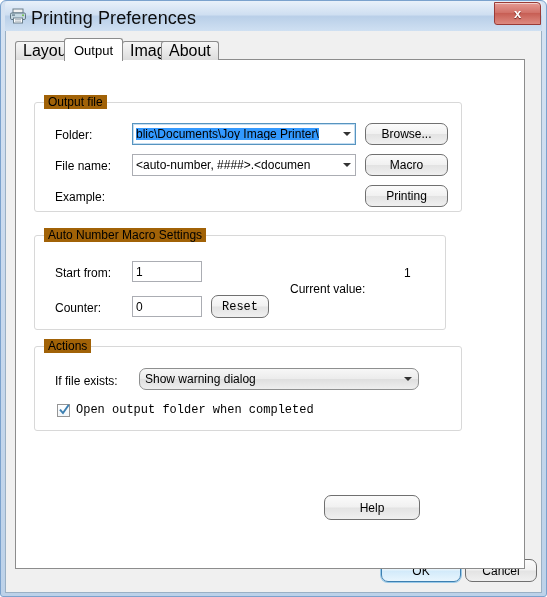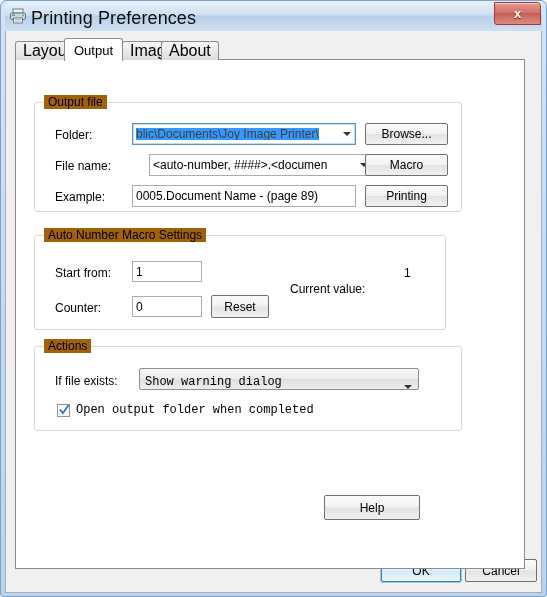--- a/index.html
+++ b/index.html
@@ -197,21 +197,21 @@
   .combo .combo-text {
     flex: 1 1 auto;
     font-size: 12px;
     padding: 0 2px 0 3px;
     white-space: nowrap;
     overflow: hidden;
     line-height: 1;
   }
   .combo .sel {
     background: #3399ff;
-    color: #404040;
+    color: #000000;
   }
   .combo .arrow-btn {
     flex: 0 0 17px;
     width: 17px;
     height: 100%;
     display: flex;
     align-items: center;
     justify-content: center;
     cursor: pointer;
   }
@@ -220,48 +220,47 @@
     border-left: 4px solid transparent;
     border-right: 4px solid transparent;
     border-top: 4px solid #333;
   }
 
   
   .dropdown {
     position: absolute;
     box-sizing: border-box;
     border: 1px solid #8e8f8f;
-    border-radius: 2px;
+    border-radius: 7px;
     background: linear-gradient(to bottom, #f7f7f7 0%, #ececec 48%, #dfdfdf 52%, #eeeeee 100%);
     display: flex;
-    align-items: flex-end;
-    cursor: pointer;
-    overflow: hidden;
-    font-family: Liberation Mono, monospace;
+    align-items: center;
+    cursor: pointer;
+    overflow: hidden;
   }
   .dropdown .dd-text {
     flex: 1 1 auto;
     font-size: 12px;
     padding-left: 5px;
     white-space: nowrap;
     overflow: hidden;
   }
   .dropdown .dd-arrow {
     flex: 0 0 20px;
     display: flex;
     align-items: center;
     justify-content: center;
   }
 
   
   .btn {
     position: absolute;
     box-sizing: border-box;
     border: 1px solid #707070;
-    border-radius: 2px;
+    border-radius: 7px;
     background: linear-gradient(to bottom, #fbfbfb 0%, #f1f1f1 48%, #e3e3e3 52%, #f0f0f0 100%);
     display: flex;
     align-items: center;
     justify-content: center;
     font-family: "Liberation Sans", sans-serif;
     font-size: 12px;
     color: #000;
     cursor: pointer;
     white-space: nowrap;
   }
@@ -358,45 +357,44 @@
         <span class="lbl" style="left:20px; top:25px;">Folder:</span>
         <div class="combo focused" style="left:97px; top:20px; width:224px; height:22px;">
           <span class="combo-text"><span class="sel">blic\Documents\Joy Image Printer\</span></span>
           <span class="arrow-btn">
               <span class="arrow-dn"></span>
             </span>
         </div>
         <div class="btn" style="left:330px; top:20px; width:83px; height:22px;">Browse...</div>
 
         <span class="lbl" style="left:20px; top:56px;">File name:</span>
-        <div class="combo" style="left:97px; top:51px; width:224px; height:22px;margin-left:17px;">
+        <div class="combo" style="left:97px; top:51px; width:224px; height:22px;">
           <span class="combo-text">&lt;auto-number, ####&gt;.&lt;documen</span>
           <span class="arrow-btn">
               <span class="arrow-dn"></span>
             </span>
         </div>
         <div class="btn" style="left:330px; top:51px; width:83px; height:22px;">Macro</div>
 
         <span class="lbl" style="left:20px; top:87px;">Example:</span>
-        <div class="textbox" style="left:97px; top:82px; width:224px; height:22px;">0005.Document Name - (page 89)</div>
         <div class="btn" style="left:330px; top:82px; width:83px; height:22px;">Printing</div>
       </div>
 
       <div class="group" style="left:18px; top:175px; width:412px; height:95px;">
         <span class="group-label">Auto Number Macro Settings</span>
 
         <span class="lbl" style="left:20px; top:30px;">Start from:</span>
         <div class="textbox" style="left:97px; top:25px; width:70px; height:21px;">1</div>
 
         <span class="lbl" style="left:255px; top:30px;margin-top:16px;">Current value:</span>
         <span class="lbl" style="left:369px; top:30px;">1</span>
 
         <span class="lbl" style="left:20px; top:65px;">Counter:</span>
         <div class="textbox" style="left:97px; top:60px; width:70px; height:21px;">0</div>
-        <div class="btn" style="left:176px; top:59px; width:58px; height:23px;">Reset</div>
+        <div class="btn" style="left:176px; top:59px; width:58px; height:23px;font-family:Liberation Mono, monospace;">Reset</div>
       </div>
 
       <div class="group" style="left:18px; top:286px; width:428px; height:85px;">
         <span class="group-label">Actions</span>
 
         <span class="lbl" style="left:20px; top:27px;">If file exists:</span>
         <div class="dropdown" style="left:104px; top:21px; width:280px; height:22px;">
           <span class="dd-text">Show warning dialog</span>
           <span class="dd-arrow">
               <span class="arrow-dn"></span>

